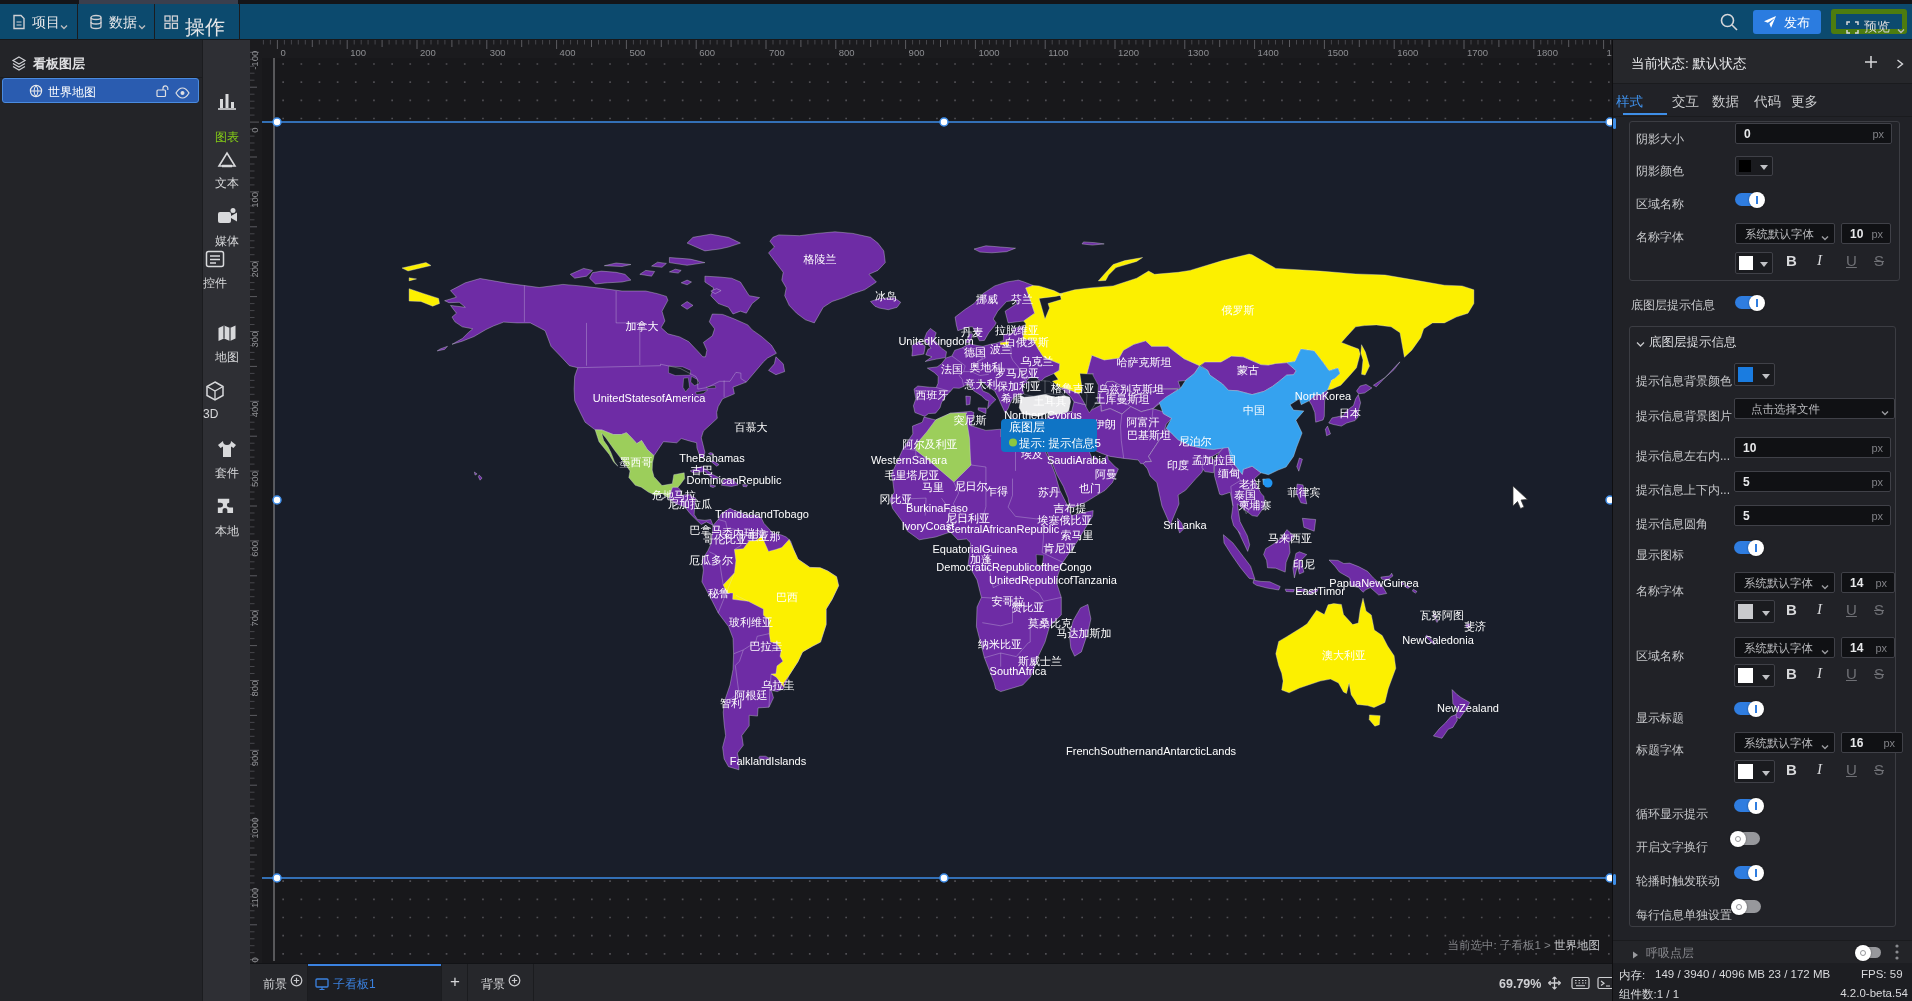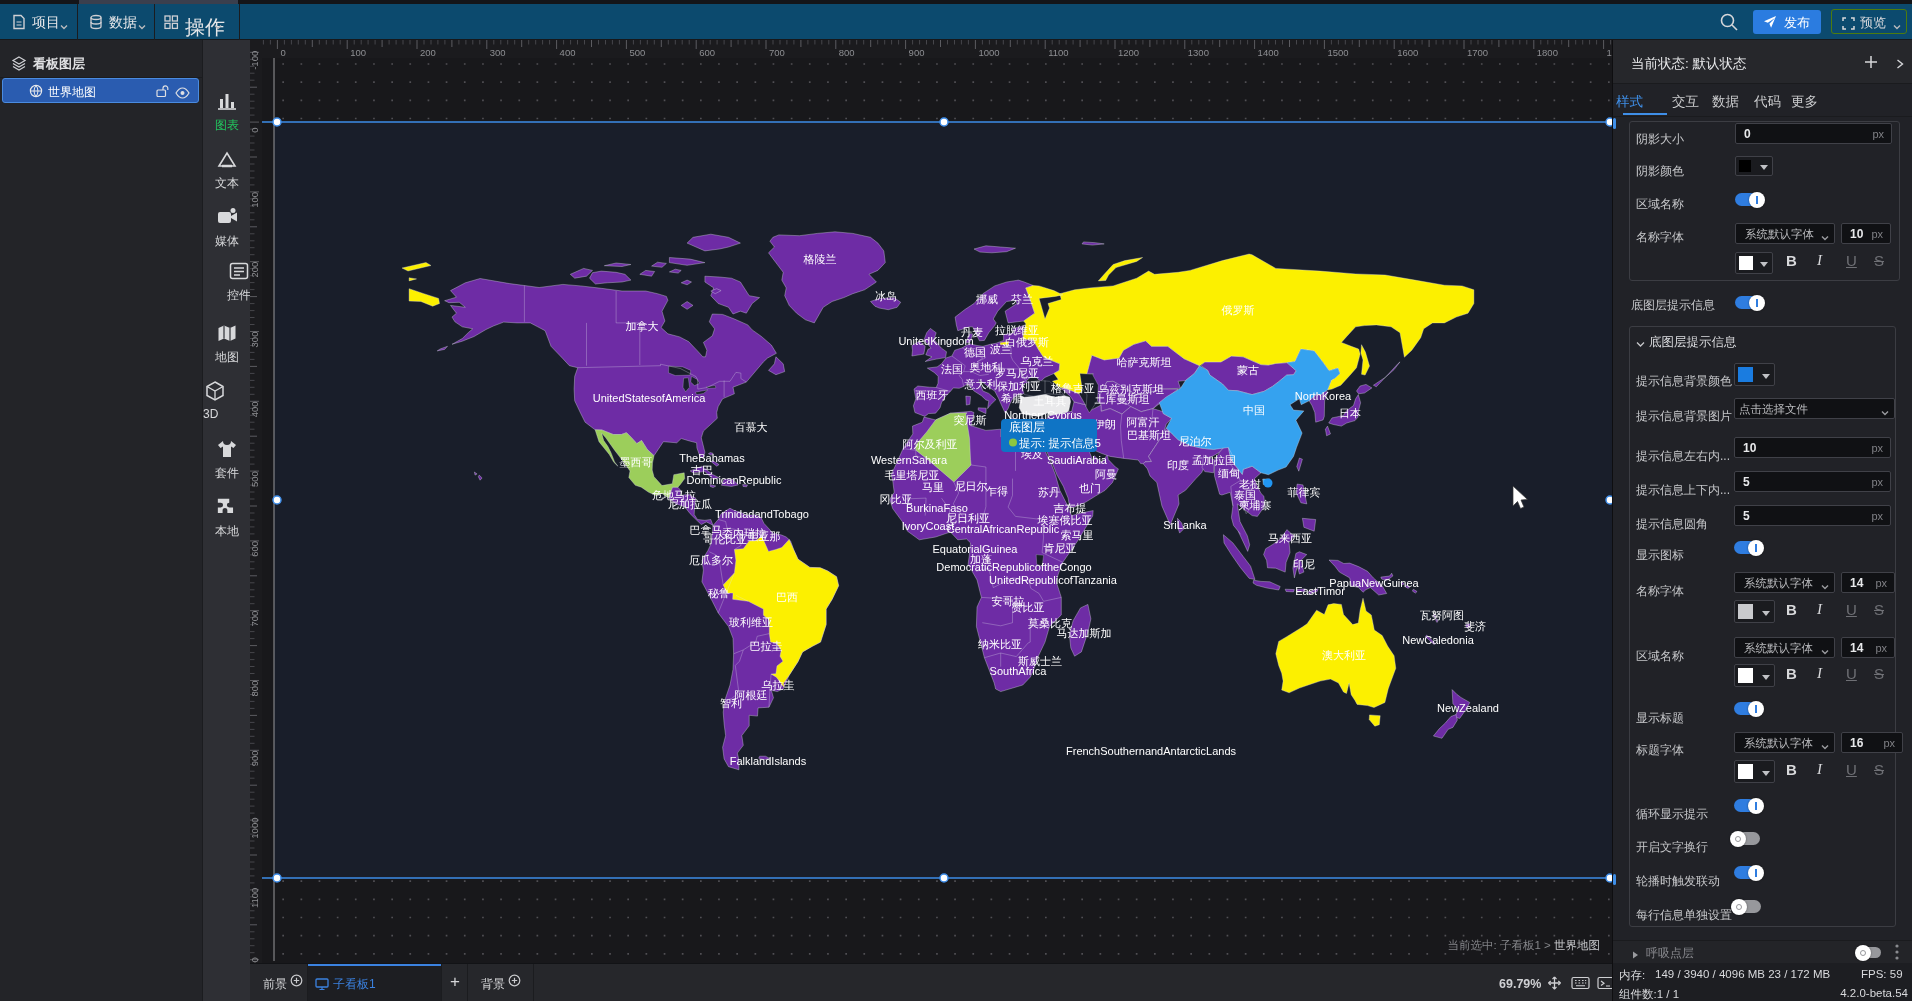--- a/index.html
+++ b/index.html
@@ -42,21 +42,21 @@
 <span class="abs" style="left:1719px;top:8px"><svg width="20" height="20" viewBox="0 0 20 20" style="">
         <circle cx="8.5" cy="8.5" r="6" fill="none" stroke="#d6d7da" stroke-width="1.6"></circle>
         <path d="M13 13l5 5" stroke="#d6d7da" stroke-width="1.6"></path>
       </svg></span>
 <div class="abs" style="left:1753px;top:6px;width:68px;height:24px;background:#2b7ce0;border-radius:3px">
 <span class="abs" style="left:10px;top:5px"><svg width="14" height="14" viewBox="0 0 14 14" style="">
           <path d="M13 1L1 6.2l3.8 1.6L12 3 6.4 8.7l1.7 4L13 1z" fill="#fff"></path>
         </svg></span>
       <span class="abs" style="left:31px;top:4px;font-size:13px;color:#fff">发布</span>
     </div>
-<div class="abs" style="left:1831px;top:5px;width:76px;height:25px;border:1px solid #4d7c0f;border-radius:3px">
+<div class="abs" style="left:1831px;top:5px;width:76px;height:25px;border:5px solid #4d7c0f;border-radius:3px">
 <span class="abs" style="left:10px;top:6px"><svg width="13" height="13" viewBox="0 0 13 13" style="">
           <path d="M1 4V1h3M9 1h3v3M12 9v3H9M4 12H1V9" fill="none" stroke="#d6d7da" stroke-width="1.5"></path>
         </svg></span>
       <span class="abs" style="left:28px;top:4px;font-size:13px;color:#d6d7da">预览</span>
       <span class="abs" style="left:60px;top:8px"><svg width="10" height="10" viewBox="0 0 10 10" style="">
           <path d="M2 3.5l3 3 3-3" fill="none" stroke="#b9babd" stroke-width="1.4"></path>
         </svg></span>
     </div>
 </div>
 
@@ -84,31 +84,31 @@
         </svg></span>
 </div>
 </div>
 
 <div class="abs" style="left:202px;top:40px;width:48px;height:961px;background:#2e2f34;border-left:1px solid #1b1c1f">
     <div style="position:absolute;left:0;top:50px;width:48px;text-align:center"><svg width="24" height="22" viewBox="0 0 24 22" style="">
         <path d="M3 19h18" stroke="#d8d9db" stroke-width="1.6"></path>
         <rect x="5" y="9" width="3" height="9" fill="#d8d9db"></rect>
         <rect x="10.5" y="4" width="3" height="14" fill="#d8d9db"></rect>
         <rect x="16" y="12" width="3" height="6" fill="#d8d9db"></rect>
-      </svg><div style="font-size:12px;color:#22c55e;margin-top:1px">图表</div></div>
+      </svg><div style="font-size:12px;color:#84cc16;margin-top:13px">图表</div></div>
     <div style="position:absolute;left:0;top:108px;width:48px;text-align:center"><svg width="24" height="22" viewBox="0 0 24 22" style="">
         <path d="M4 18l8-13 8 13z" fill="none" stroke="#d8d9db" stroke-width="1.6"></path>
         <path d="M7 18h10" stroke="#d8d9db" stroke-width="2.5"></path>
       </svg><div style="font-size:12px;color:#d8d9db;margin-top:1px">文本</div></div>
     <div style="position:absolute;left:0;top:166px;width:48px;text-align:center"><svg width="24" height="22" viewBox="0 0 24 22" style="">
         <rect x="3" y="6" width="13" height="11" rx="2" fill="#d8d9db"></rect>
         <path d="M16 10l6-3.5v9L16 12z" fill="#d8d9db"></path>
         <circle cx="18" cy="4.5" r="2.5" fill="#d8d9db"></circle>
       </svg><div style="font-size:12px;color:#d8d9db;margin-top:1px">媒体</div></div>
-    <div style="position:absolute;left:0;top:220px;width:48px;text-align:right"><svg width="24" height="22" viewBox="0 0 24 22" style="">
+    <div style="position:absolute;left:0;top:208px;width:48px;text-align:left"><svg width="24" height="22" viewBox="0 0 24 22" style="">
         <rect x="3.5" y="3.5" width="17" height="15" rx="2" fill="none" stroke="#d8d9db" stroke-width="1.5"></rect>
         <path d="M7 8h10M7 11.5h10M7 15h6" stroke="#d8d9db" stroke-width="1.3"></path>
       </svg><div style="font-size:12px;color:#d8d9db;margin-top:1px">控件</div></div>
     <div style="position:absolute;left:0;top:282px;width:48px;text-align:center"><svg width="24" height="22" viewBox="0 0 24 22" style="">
         <path d="M3.5 6l5.5-2.5 6 2.5 5.5-2.5v13L15 19l-6-2.5L3.5 19z" fill="#d8d9db"></path>
         <path d="M9 3.5v13M15 6v13" stroke="#2e2f34" stroke-width="1.2"></path>
       </svg><div style="font-size:12px;color:#d8d9db;margin-top:1px">地图</div></div>
     <div style="position:absolute;left:0;top:340px;width:48px;text-align:left"><svg width="24" height="22" viewBox="0 0 24 22" style="">
         <path d="M12 2l8 4.5v9L12 20l-8-4.5v-9z" fill="none" stroke="#d8d9db" stroke-width="1.5"></path>
         <path d="M4 6.5l8 4.5 8-4.5M12 11v9" stroke="#d8d9db" stroke-width="1.3" fill="none"></path>
@@ -542,21 +542,21 @@
         <path d="M2 3.5l3.5 3.5L9 3.5" fill="none" stroke="#c6c7ca" stroke-width="1.3"></path>
       </svg></span>
 <div style="position:absolute;left:36px;top:294px;font-size:12.5px;color:#dcdde0;white-space:nowrap">底图层提示信息</div>
 <div style="position:absolute;left:23px;top:333px;font-size:12px;color:#c6c7ca;white-space:nowrap">提示信息背景颜色</div>
 <div style="position:absolute;left:121px;top:323px;width:41px;height:23px;background:#1a1b1f;border:1px solid #404148;border-radius:2px">
       <div style="position:absolute;left:3px;top:3px;width:15px;height:15px;background:#1a7ce0"></div>
       <div style="position:absolute;right:4px;top:9.5px;width:0;height:0;border-left:4px solid transparent;border-right:4px solid transparent;border-top:5px solid #c0c1c5"></div>
     </div>
 <div style="position:absolute;left:23px;top:368px;font-size:12px;color:#c6c7ca;white-space:nowrap">提示信息背景图片</div>
 <div style="position:absolute;left:121px;top:358px;width:161px;height:21px;background:#101114;border:1px solid #404148;border-radius:2px;overflow:hidden">
-      <span style="position:absolute;left:0;top:3px;padding-left:4px;font-size:11.5px;color:#b9babd;white-space:nowrap">点击选择文件</span>
+      <span style="position:absolute;left:0;top:3px;padding-left:16px;font-size:11.5px;color:#b9babd;white-space:nowrap">点击选择文件</span>
       <span style="position:absolute;right:4px;top:5px"><svg width="10" height="10" viewBox="0 0 10 10" style="">
           <path d="M2 3.5l3 3 3-3" fill="none" stroke="#9a9b9f" stroke-width="1.4"></path>
         </svg></span>
     </div>
 <div style="position:absolute;left:23px;top:408px;font-size:12px;color:#c6c7ca;white-space:nowrap">提示信息左右内...</div>
 <div style="position:absolute;left:121px;top:397px;width:157px;height:21px;background:#101114;border:1px solid #404148;border-radius:2px">
       <span style="position:absolute;left:8px;top:3px;font-size:12px;font-weight:bold;color:#e8e9eb">10</span>
       <span style="position:absolute;right:7px;top:4px;font-size:11px;color:#808186">px</span>
     </div>
 <div style="position:absolute;left:23px;top:442px;font-size:12px;color:#c6c7ca;white-space:nowrap">提示信息上下内...</div>

